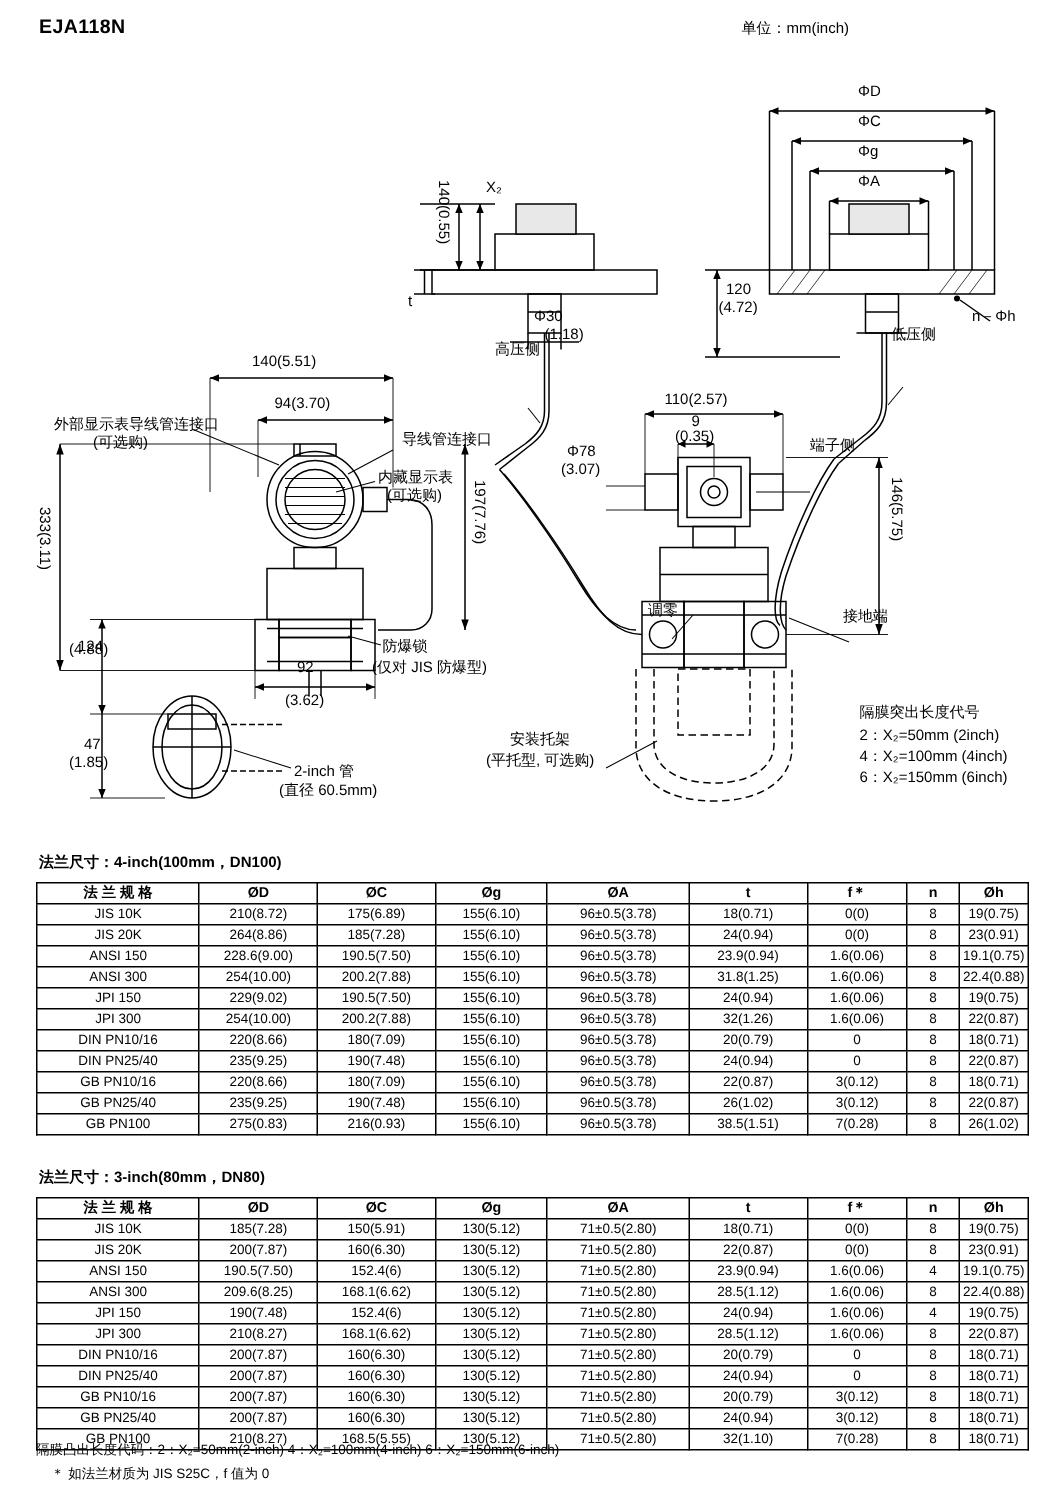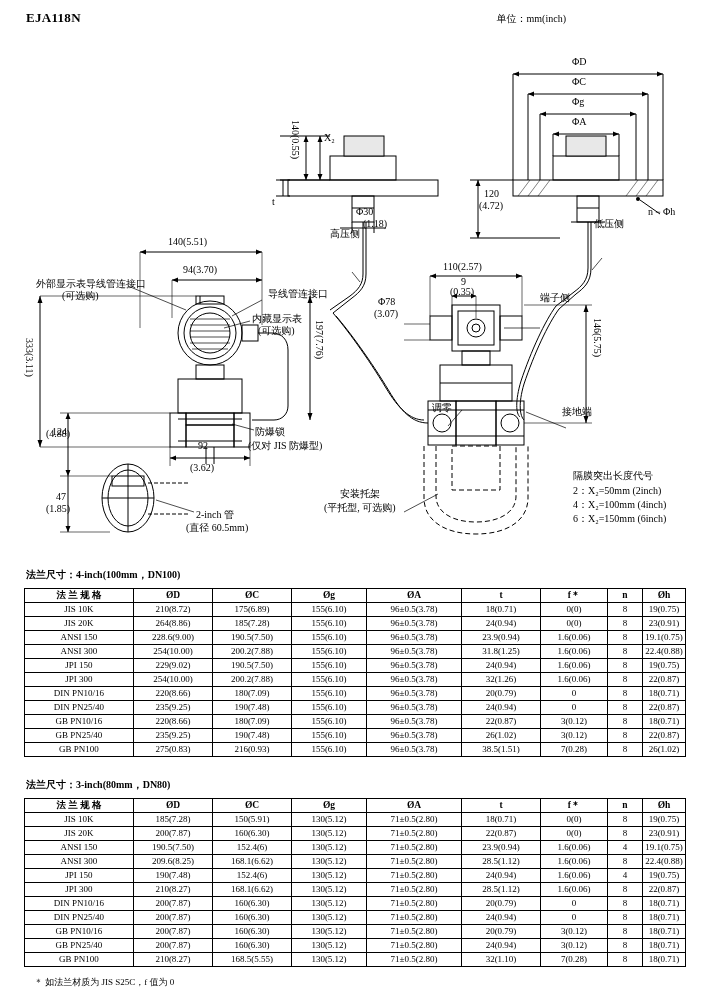--- a/index.html
+++ b/index.html
@@ -12,21 +12,20 @@
     height: 997px;
     position: relative;
     font-family: "Liberation Sans", sans-serif;
     color: #000;
     overflow: hidden;
   }
   .page {
     position: relative;
     width: 582px;
     height: 997px;
-    font-family: Liberation Serif, serif;
   }
   
   .doc-title {
     position: absolute;
     left: 26px;
     top: 10px;
     font-size: 13px;
     font-weight: bold;
     letter-spacing: .3px;
   }
@@ -343,21 +342,21 @@
     <div class="lbl" style="left:183px;top:236px">94(3.70)</div>
     <div class="lbl vert" style="left:22px;top:310px">333(3.11)</div>
     <div class="lbl" style="left:52px;top:398px">124</div>
     <div class="lbl" style="left:46px;top:400px">(4.88)</div>
     <div class="lbl" style="left:56px;top:463px">47</div>
     <div class="lbl" style="left:46px;top:475px">(1.85)</div>
     <div class="lbl" style="left:198px;top:412px">92</div>
     <div class="lbl" style="left:190px;top:434px">(3.62)</div>
     <div class="lbl vert" style="left:312px;top:292px">197(7.76)</div>
     <div class="lbl vert" style="left:288px;top:92px">140(0.55)</div>
-    <div class="lbl" style="left:324px;top:104px">X₂</div>
+    <div class="lbl" style="left:324px;top:92px">X₂</div>
     <div class="lbl" style="left:272px;top:168px">t</div>
     <div class="lbl" style="left:356px;top:178px">Φ30</div>
     <div class="lbl" style="left:363px;top:190px">(1.18)</div>
     <div class="lbl" style="left:484px;top:160px">120</div>
     <div class="lbl" style="left:479px;top:172px">(4.72)</div>
     <div class="lbl" style="left:330px;top:200px">高压侧</div>
     <div class="lbl" style="left:594px;top:190px">低压侧</div>
     <div class="lbl" style="left:443px;top:233px">110(2.57)</div>
     <div class="lbl" style="left:461px;top:248px">9</div>
     <div class="lbl" style="left:450px;top:258px">(0.35)</div>
@@ -653,15 +652,16 @@
         <td>130(5.12)</td>
         <td>71±0.5(2.80)</td>
         <td>32(1.10)</td>
         <td>7(0.28)</td>
         <td>8</td>
         <td>18(0.71)</td>
       </tr>
     </tbody>
   </table>
 
+  <div class="footnote" style="left:24px;top:960px">隔膜凸出长度代码：2：X₂=50mm(2-inch)    4：X₂=100mm(4-inch)    6：X₂=150mm(6-inch)</div>
   <div class="footnote" style="left:34px;top:976px">＊  如法兰材质为 JIS S25C，f 值为 0</div>
 
 </div>
 
 </body></html>

